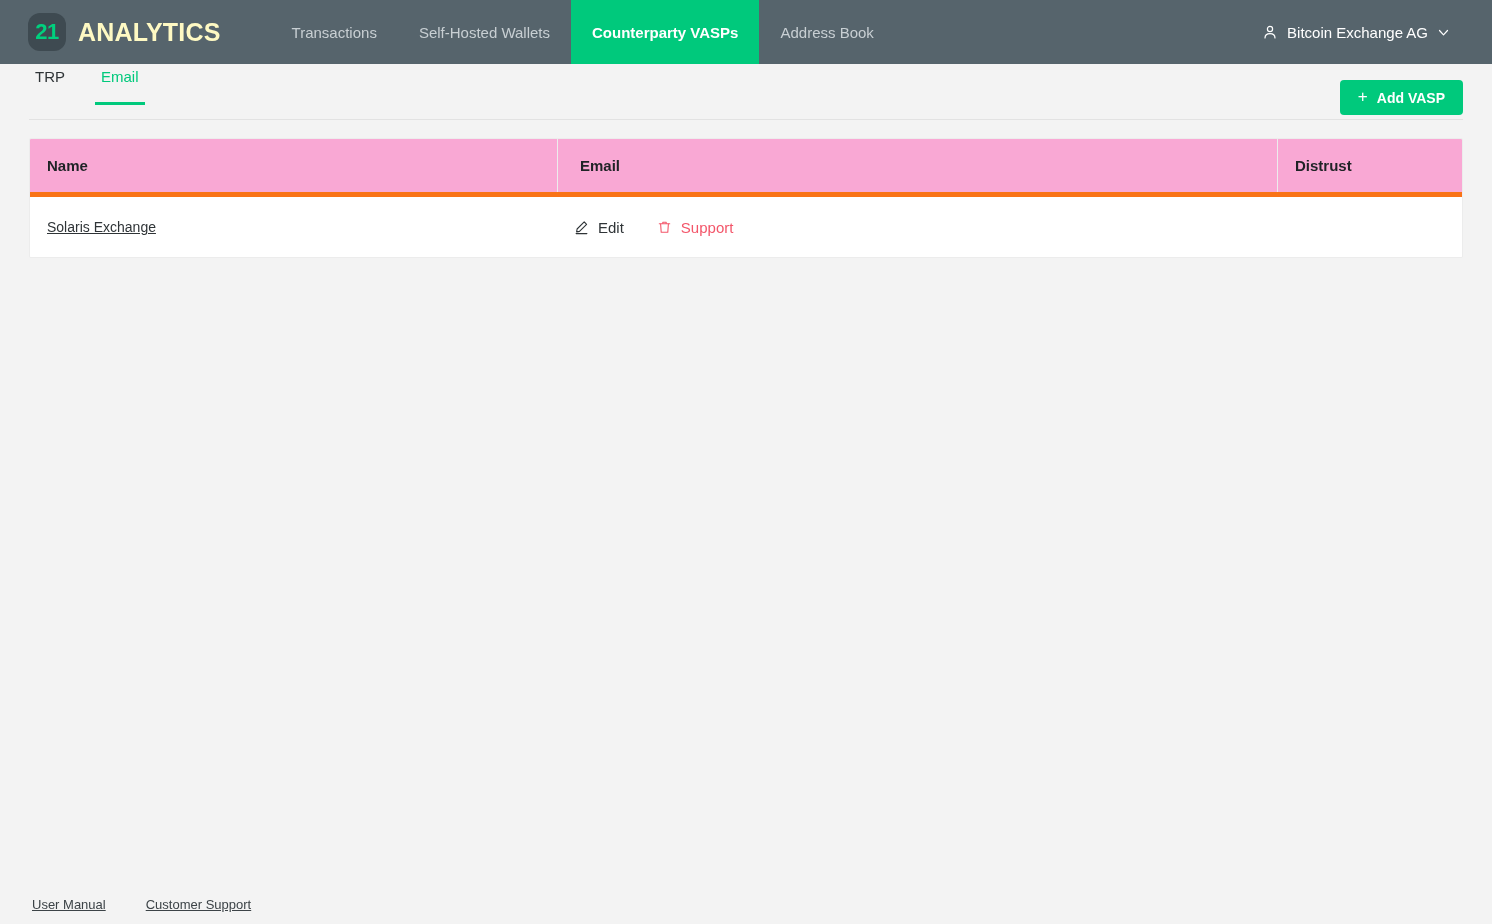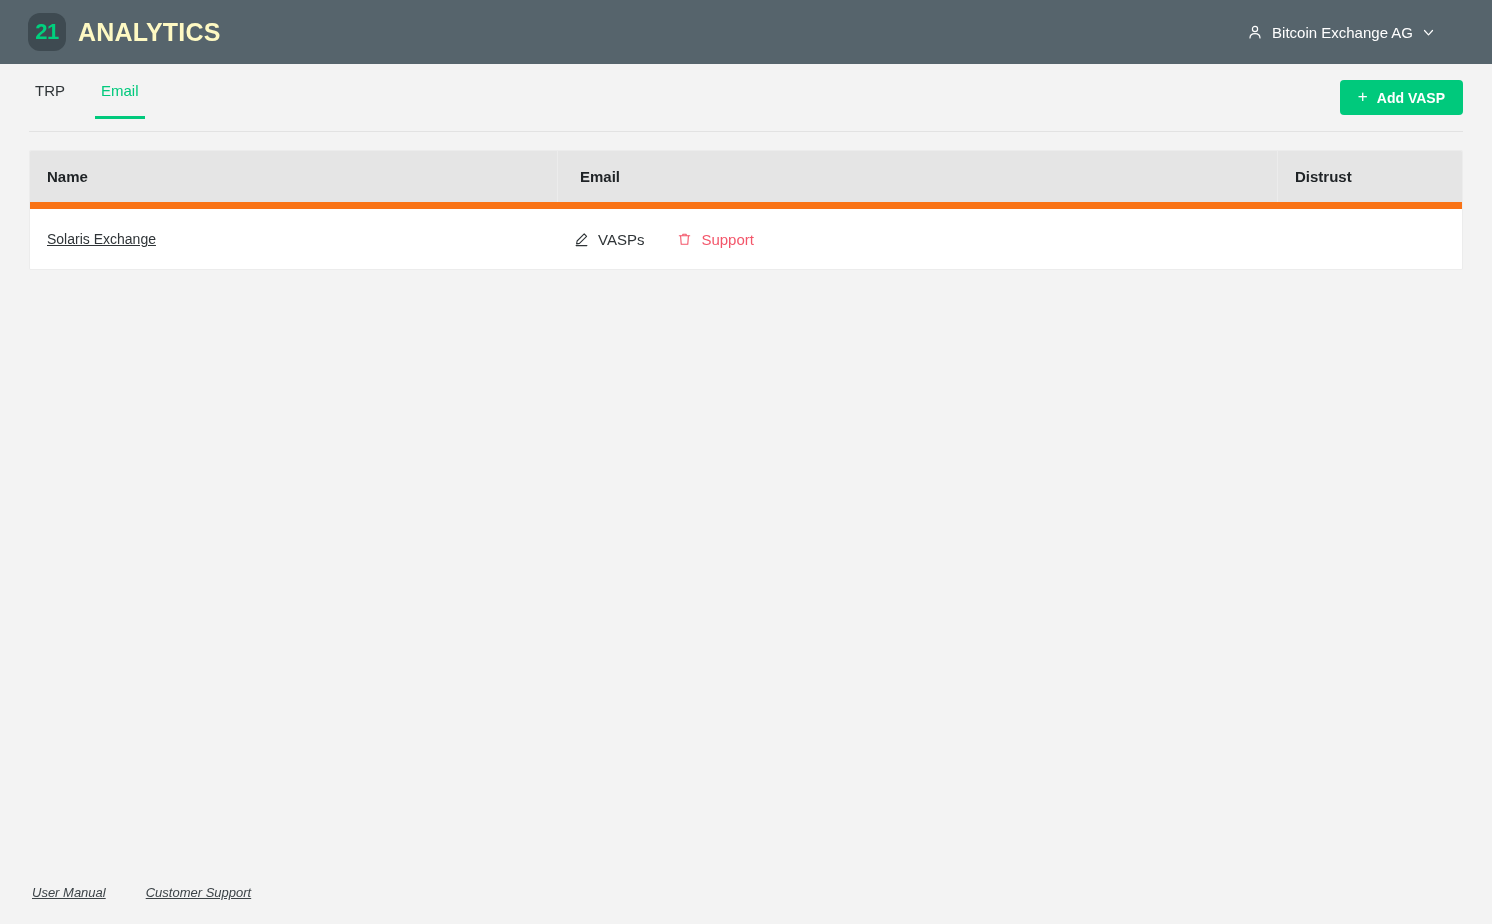--- a/index.html
+++ b/index.html
@@ -80,36 +80,36 @@
   .nav-item.active {
     background: #00c97c;
     color: #ffffff;
     font-weight: bold;
   }
 
   .topbar-right {
     margin-left: auto;
     display: flex;
     align-items: center;
-    padding-right: 57px;
+    padding-right: 42px;
     gap: 9px;
     color: #ffffff;
     font-size: 15px;
     cursor: pointer;
   }
 
   .user-icon svg { display: block; }
   .chev svg { display: block; }
 
   
   .subtabs-wrap {
     position: relative;
     padding-left: 29px;
-    padding-top: 16px;
-    height: 68px;
+    padding-top: 2px;
+    height: 56px;
     border-radius: 28px;
   }
 
   .subtabs-line {
     position: absolute;
     left: 29px;
     right: 29px;
     bottom: 0;
     height: 1px;
     background: #e2e2e2;
@@ -181,23 +181,23 @@
     border-radius: 2px;
     overflow: hidden;
   }
 
   .t-row {
     display: flex;
     align-items: center;
   }
 
   .t-head {
-    background: #e5e5e5;
+    background: #f9a8d4;
     height: 58px;
-    border-bottom: 7px solid #f97316;
+    border-bottom: 5px solid #f97316;
   }
 
   .t-body-row {
     background: #ffffff;
     height: 60px;
   }
 
   .c-name  { width: 527px; padding-left: 17px; }
   .c-email { flex: 1; padding-left: 22px; }
   .c-actions { width: 185px; padding-left: 17px; }
@@ -245,24 +245,23 @@
 
   .action-edit { color: #2f3437; }
   .action-distrust { color: #f3566a; }
 
   .action-btn svg { display: block; }
 
   
   .footer {
     position: absolute;
     left: 32px;
-    bottom: 24px;
+    bottom: 12px;
     display: flex;
     gap: 40px;
-    font-style: italic;
   }
 
   .footer a {
     font-size: 13px;
     color: #3c4347;
     text-decoration: underline;
     cursor: pointer;
   }
 </style>
 </head>
@@ -270,20 +269,26 @@
 
 <div class="page">
 
   <div class="topbar">
 
     <div class="brand">
       <div class="logo-square">21</div>
       <div class="brand-name">ANALYTICS</div>
     </div>
 
+    <div class="nav-items">
+      <div class="nav-item">Transactions</div>
+      <div class="nav-item">Self-Hosted Wallets</div>
+      <div class="nav-item active">Counterparty VASPs</div>
+      <div class="nav-item">Address Book</div>
+    </div>
 
     <div class="topbar-right">
       <span class="user-icon">
         <svg width="16" height="16" viewBox="0 0 16 16" fill="none" stroke="#ffffff" stroke-width="1.2">
           <circle cx="8" cy="5" r="2.6"></circle>
           <path d="M3 14c0-2.8 2.3-4.4 5-4.4s5 1.6 5 4.4" stroke-linecap="round"></path>
         </svg>
       </span>
       <span>Bitcoin Exchange AG</span>
       <span class="chev">
@@ -327,21 +332,21 @@
       </div>
       <div class="c-actions">
         <div class="actions-cell">
           <button class="action-btn action-edit">
             <span>
               <svg width="15" height="15" viewBox="0 0 15 15" fill="none" stroke="#2f3437" stroke-width="1.1">
                 <path d="M10.2 1.9l2.4 2.4-7.1 7.1-2.9.5.5-2.9 7.1-7.1z" stroke-linejoin="round"></path>
                 <path d="M2.1 13.6h10.8" stroke-linecap="round"></path>
               </svg>
             </span>
-            <span>VASPs</span>
+            <span>Edit</span>
           </button>
 
           <button class="action-btn action-distrust">
             <span>
               <svg width="15" height="15" viewBox="0 0 15 15" fill="none" stroke="#f3566a" stroke-width="1.1">
                 <path d="M2.3 3.7h10.4" stroke-linecap="round"></path>
                 <path d="M5.8 3.7V2.3h3.4v1.4" stroke-linejoin="round"></path>
                 <path d="M3.6 3.7l.6 8.5h6.6l.6-8.5" stroke-linejoin="round"></path>
               </svg>
             </span>

